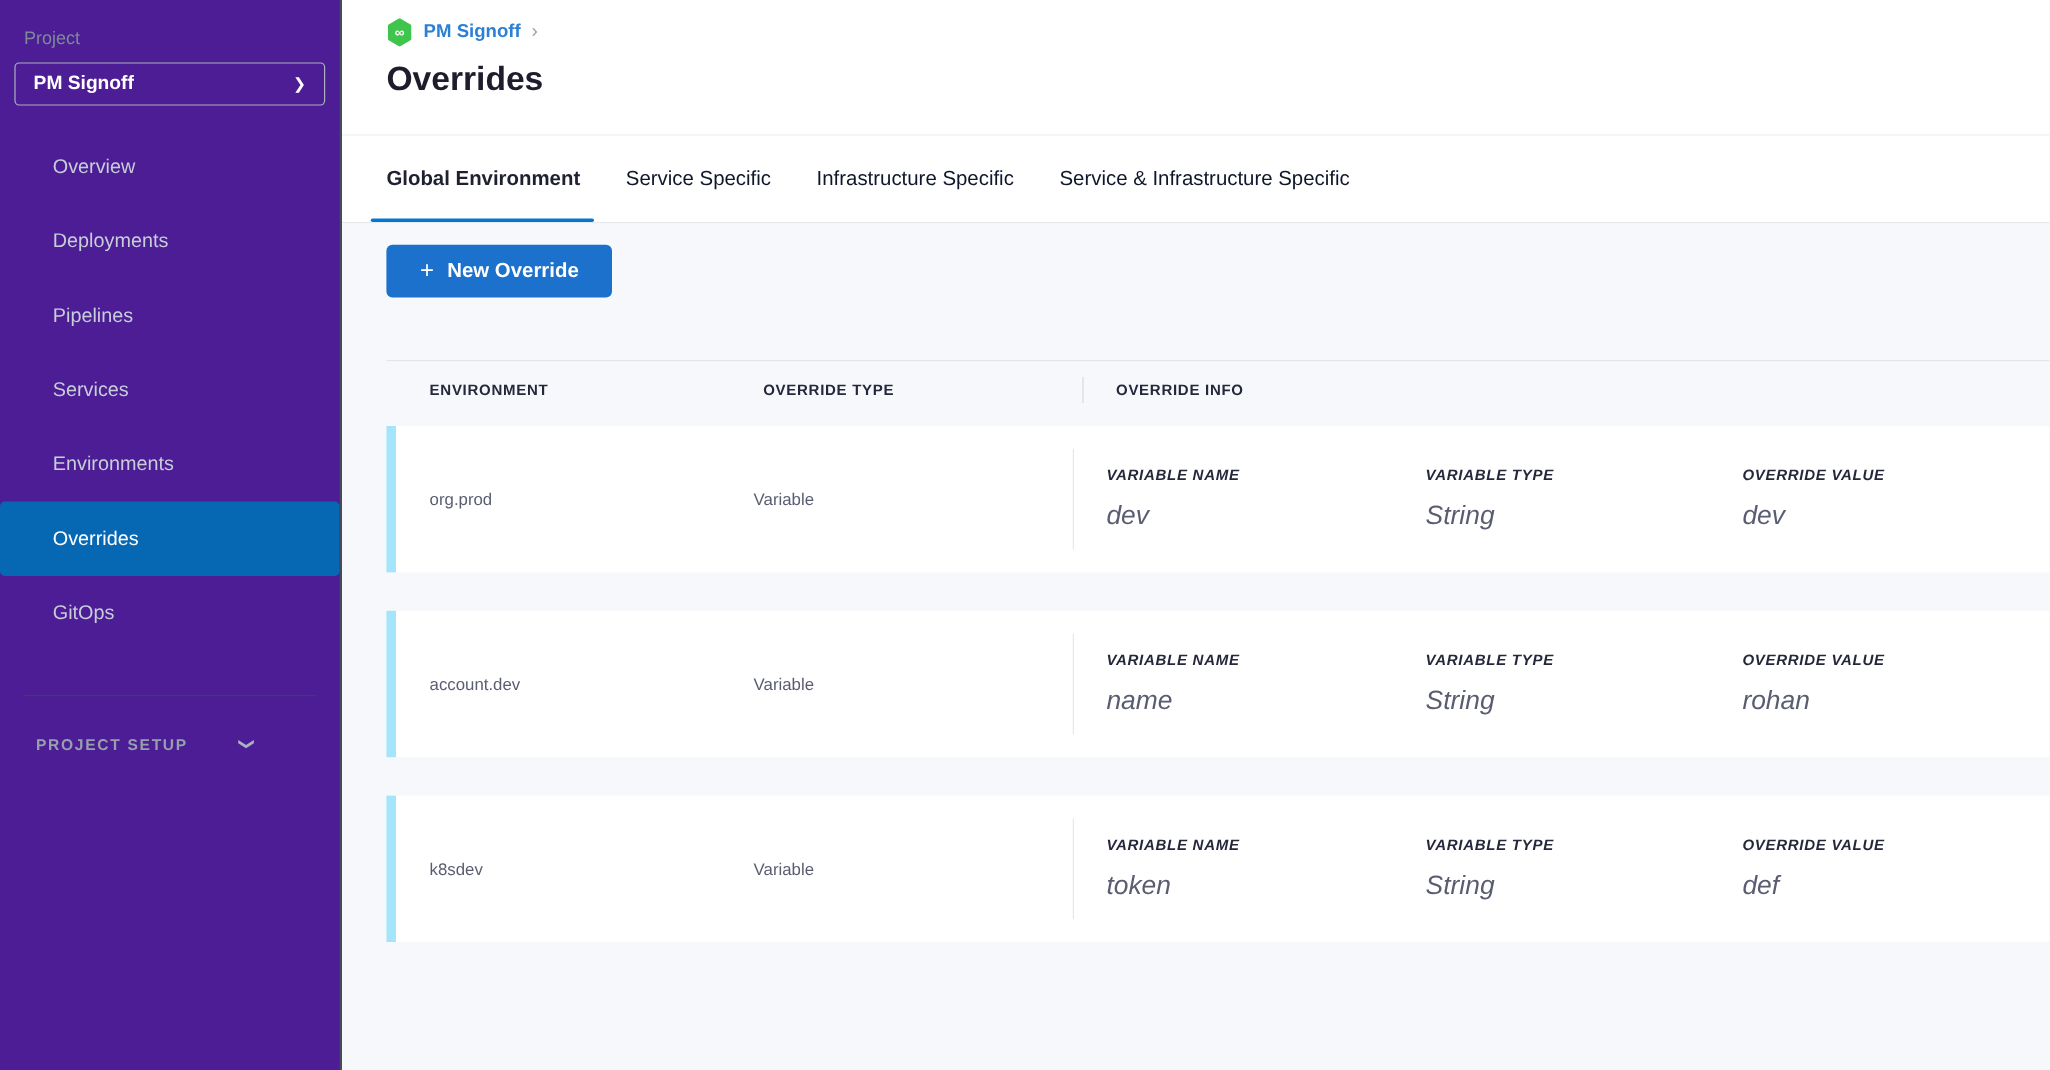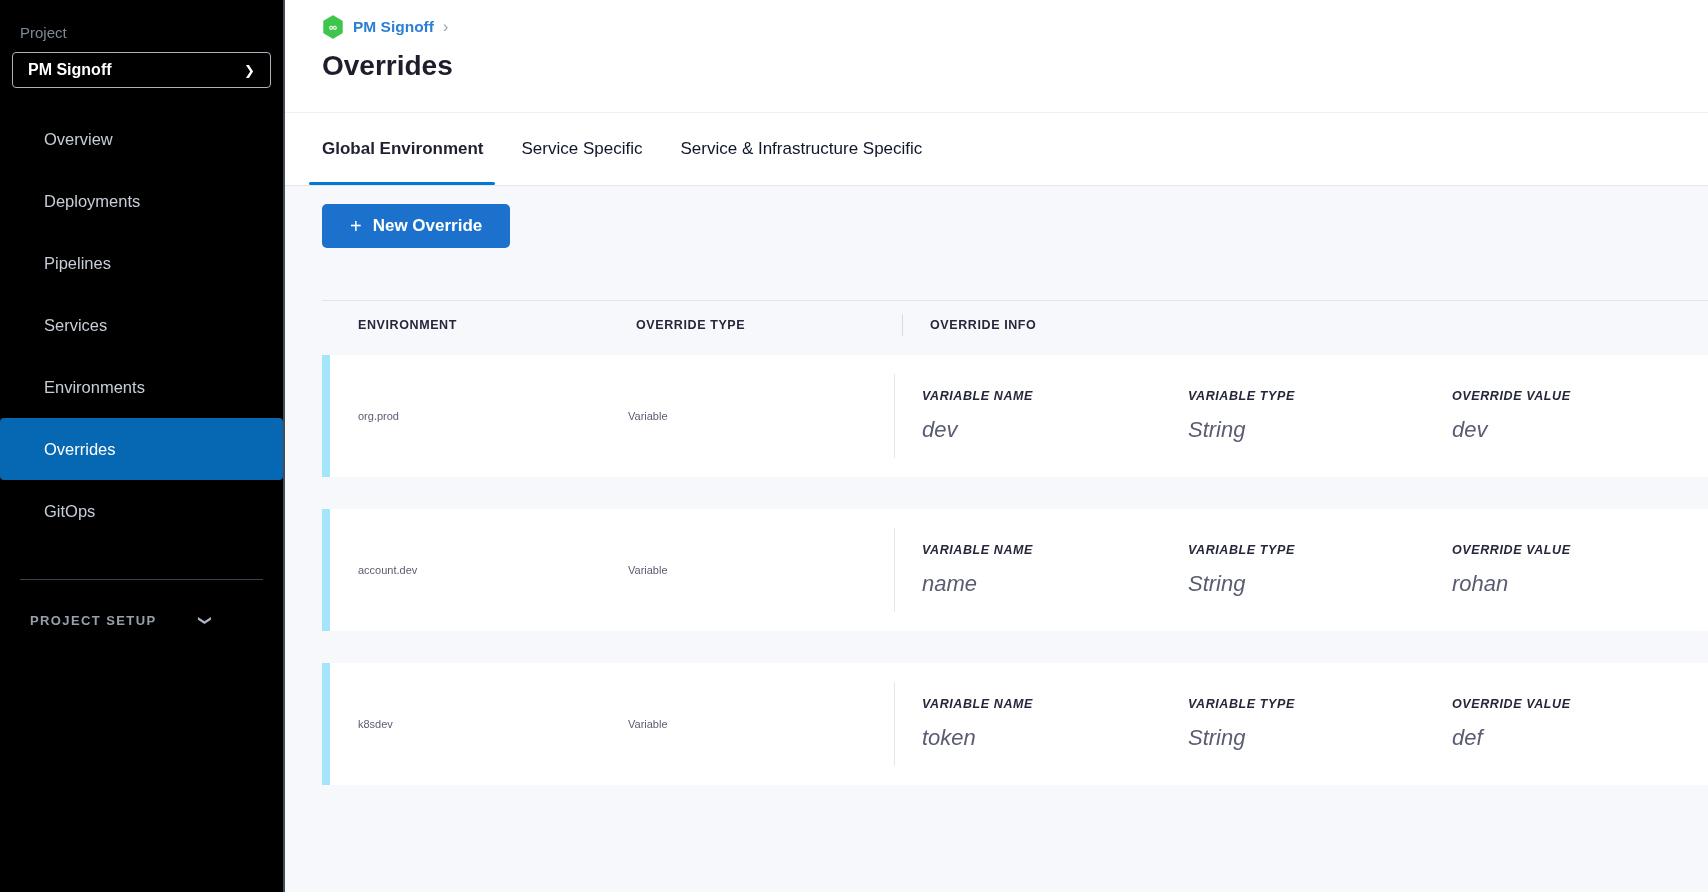--- a/index.html
+++ b/index.html
@@ -7,21 +7,21 @@
   body {
     font-family: "Liberation Sans", "DejaVu Sans", sans-serif;
     background: #f6f8fb;
     color: #1f2130;
   }
   .app { display: flex; width: 1708px; height: 892px; }
 
   
   .sidebar {
     width: 285px; flex: 0 0 285px; height: 100%;
-    background: #000000;
+    background: #4c1d95;
     border-right: 2px solid #454c57;
     display: flex; flex-direction: column;
   }
   .project-label {
     margin: 24px 0 0 20px;
     color: #7e8997; font-size: 15px;
   }
   .project-selector {
     margin: 11px 12px 0 12px; height: 36px;
     border: 1px solid #aab2bc; border-radius: 4px;
@@ -97,21 +97,21 @@
   .col-type { width: 266px; }
   .header-vsep { width: 1px; height: 22px; background: #d8dbe1; }
   .col-info { padding-left: 27px; }
 
   .rows { margin-top: 8px; }
   .row-card {
     display: flex; align-items: center;
     background: #ffffff; border-left: 8px solid #a5e5fb;
     height: 122px; margin-bottom: 32px;
   }
-  .cell { font-size: 11px; color: #5a5d71; }
+  .cell { font-size: 14px; color: #5a5d71; }
   .cell.env  { width: 298px; padding-left: 28px; }
   .cell.type { width: 266px; }
   .row-vsep { width: 1px; height: 84px; background: #e5e7ec; align-self: center; }
   .info { display: flex; padding-left: 27px; flex: 1; }
   .info-col { display: flex; flex-direction: column; gap: 14px; font-style: italic; }
   .info-col.c1 { width: 266px; }
   .info-col.c2 { width: 264px; }
   .info-label { font-size: 12.5px; font-weight: bold; color: #25273a; letter-spacing: 0.6px; }
   .info-value { font-size: 22px; color: #5a5d71; }
 </style>
@@ -178,20 +178,23 @@
 
     <div class="tab-bar" id="tabs">
   <div class="tab active">
     <span>Global Environment</span>
   </div>
 
   <div class="tab">
     <span>Service Specific</span>
   </div>
 
+  <div class="tab">
+    <span>Infrastructure Specific</span>
+  </div>
 
   <div class="tab">
     <span>Service &amp; Infrastructure Specific</span>
   </div>
 </div>
 
     <div class="content">
       <button class="new-override-btn">
         <span class="plus">+</span>
         <span>New Override</span>

